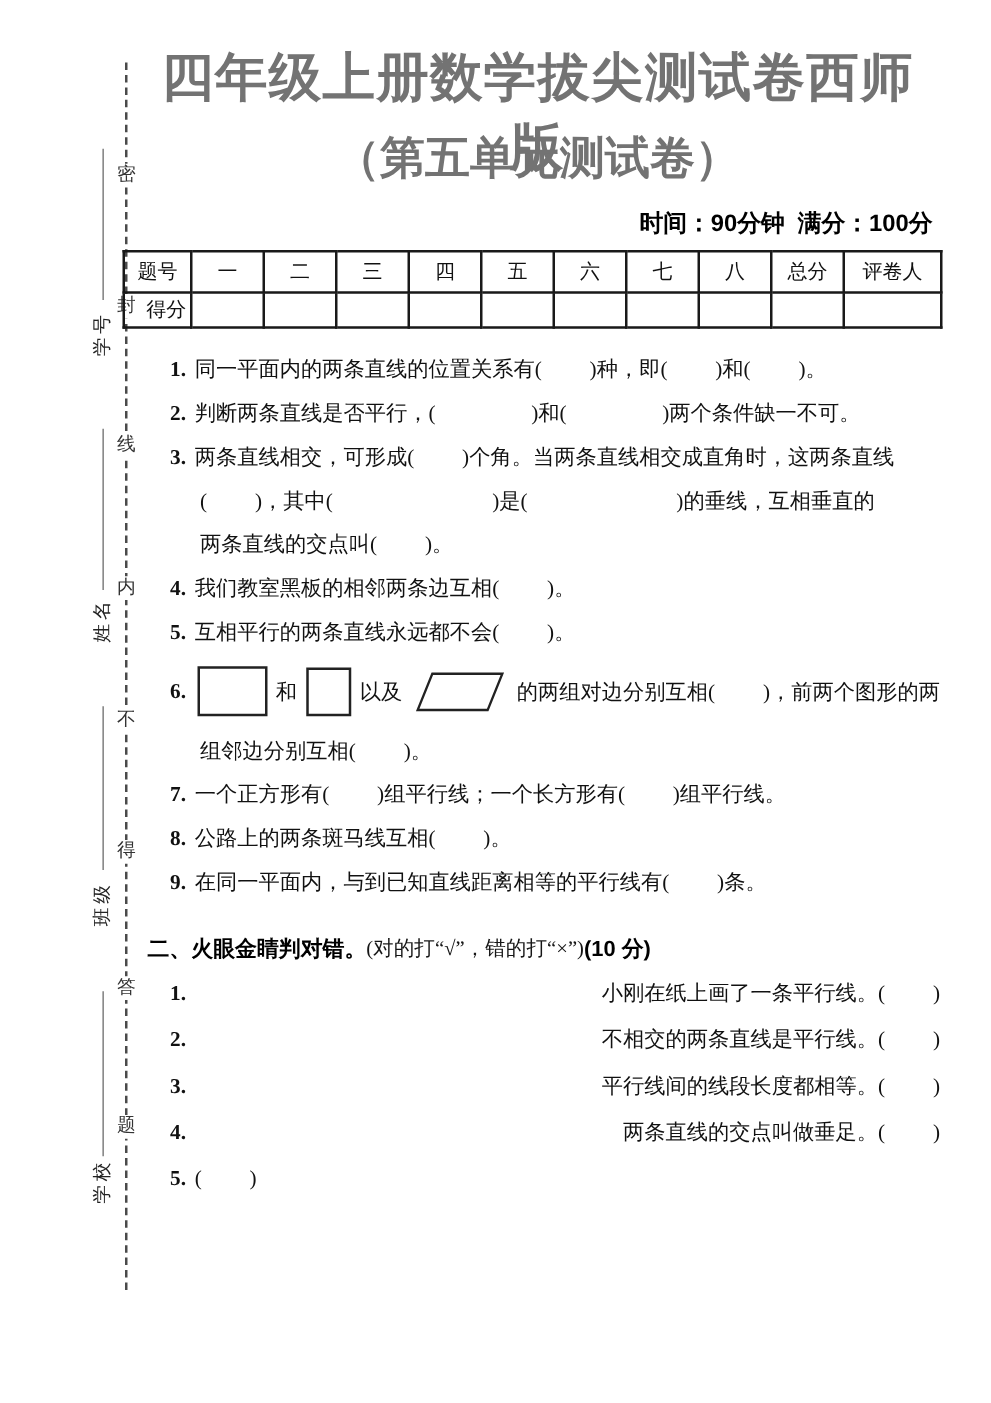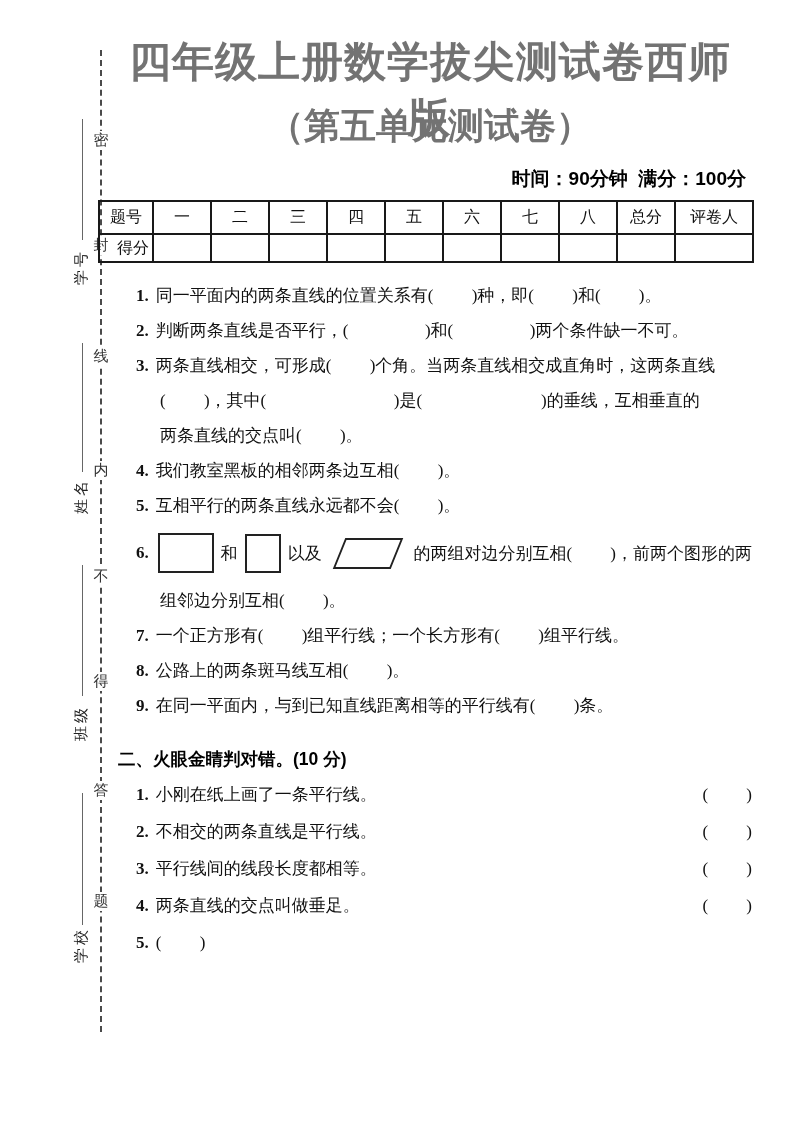--- a/index.html
+++ b/index.html
@@ -47,21 +47,21 @@
   .section { position:absolute; left:118px; width:634px; font-size:17px; color:#111; }
   .heading {
     height:34px; display:flex; align-items:center; white-space:pre;
     font-family:"Liberation Sans","DejaVu Sans",sans-serif; font-weight:bold; font-size:17.5px; color:#000;
   }
   .h-note { font-weight:normal; font-family:"Liberation Serif","DejaVu Serif",serif; font-size:16.5px; color:#161616; }
   .q-line { height:35px; display:flex; align-items:center; padding-left:18px; white-space:pre; }
   .q-cont { padding-left:42px; }
   .q-shapes { height:60px; }
   .q-num { font-weight:bold; padding-right:7px; }
-  .s2-item .item-text { flex:1; }
+  .s2-item .item-text { flex:1;text-align:right; }
   .item-bracket { white-space:pre; }
   
   .shape-rect { display:inline-block; width:56px; height:36px; border:2px solid #222; margin:0 7px 0 2px; background:#fff; }
   .shape-square { display:inline-block; width:35px; height:35px; border:2px solid #222; margin:0 7px; background:#fff; }
   .shape-para { display:inline-block; width:58px; height:27px; border:2px solid #222; margin:0 17px; background:#fff; transform:skewX(-22deg); }
 </style>
 </head>
 <body>
 
 <div class="paper">
@@ -130,21 +130,21 @@
       <div class="q-line"><span class="q-num">4.</span><span class="q-text">我们教室黑板的相邻两条边互相(         )。</span></div>
       <div class="q-line"><span class="q-num">5.</span><span class="q-text">互相平行的两条直线永远都不会(         )。</span></div>
       <div class="q-line q-shapes"><span class="q-num">6.</span><span class="shape-rect"></span><span class="q-text">和</span><span class="shape-square"></span><span class="q-text">以及</span><span class="shape-para"></span><span class="q-text">的两组对边分别互相(         )，前两个图形的两</span></div>
       <div class="q-line q-cont"><span class="q-text">组邻边分别互相(         )。</span></div>
       <div class="q-line"><span class="q-num">7.</span><span class="q-text">一个正方形有(         )组平行线；一个长方形有(         )组平行线。</span></div>
       <div class="q-line"><span class="q-num">8.</span><span class="q-text">公路上的两条斑马线互相(         )。</span></div>
       <div class="q-line"><span class="q-num">9.</span><span class="q-text">在同一平面内，与到已知直线距离相等的平行线有(         )条。</span></div>
     </div>
 
   <div class="section" id="section-2" style="top:742px;">
-      <div class="heading"><span class="h-main">二、火眼金睛判对错。</span><span class="h-points">(10 分)</span></div>
+      <div class="heading"><span class="h-main">二、火眼金睛判对错。</span><span class="h-note">(对的打“√”，错的打“×”)</span><span class="h-points">(10 分)</span></div>
       <div class="q-line s2-item" style="height: 37px;"><span class="q-num">1.</span><span class="item-text">小刚在纸上画了一条平行线。</span><span class="item-bracket">(         )</span></div>
       <div class="q-line s2-item" style="height: 37px;"><span class="q-num">2.</span><span class="item-text">不相交的两条直线是平行线。</span><span class="item-bracket">(         )</span></div>
       <div class="q-line s2-item" style="height: 37px;"><span class="q-num">3.</span><span class="item-text">平行线间的线段长度都相等。</span><span class="item-bracket">(         )</span></div>
       <div class="q-line s2-item" style="height: 37px;"><span class="q-num">4.</span><span class="item-text">两条直线的交点叫做垂足。</span><span class="item-bracket">(         )</span></div>
       <div class="q-line s2-item" style="height: 37px;"><span class="q-num">5.</span><span class="item-bracket">(         )</span></div>
     </div>
 
 </div>
 
 </body></html>

